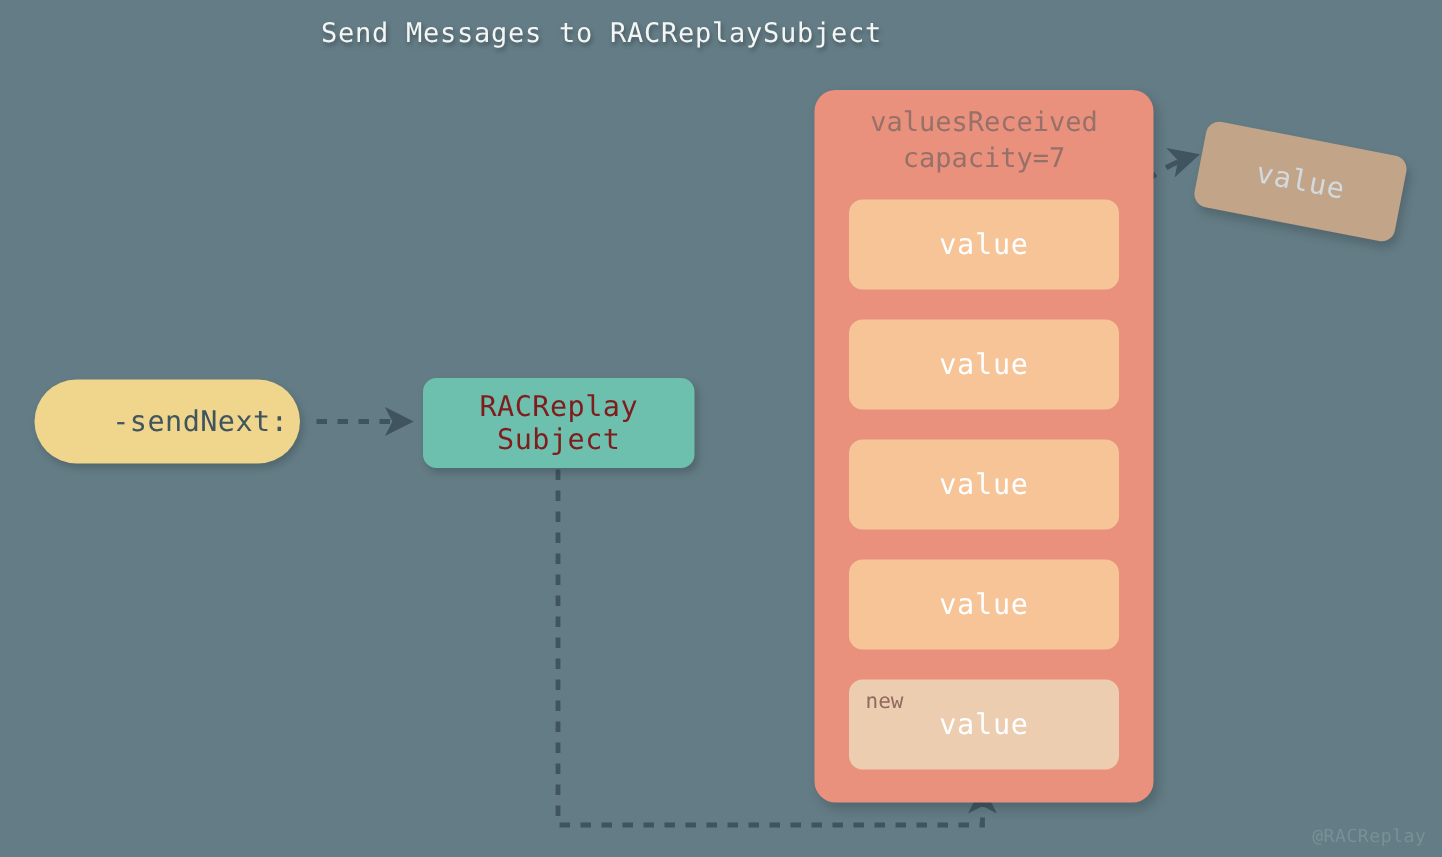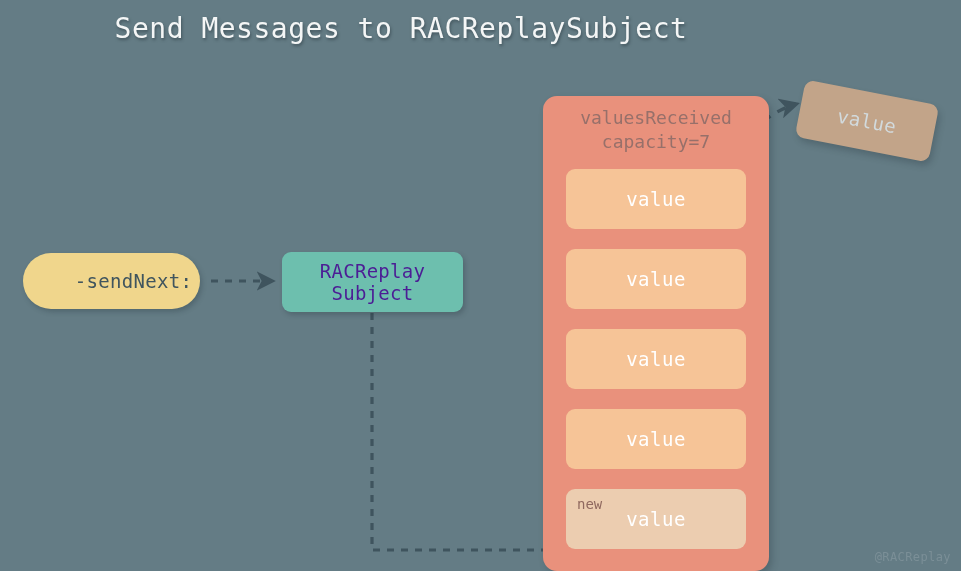--- a/index.html
+++ b/index.html
@@ -20,21 +20,21 @@
   }
 
   
   #title {
     position: absolute;
     left: 0;
     top: 12px;
     width: 802px;
     text-align: center;
     color: #f4f6f6;
-    font-size: 28px;
+    font-size: 18px;
     letter-spacing: 0.5px;
     font-family: "DejaVu Sans Mono", monospace;
     text-shadow: 1px 2px 3px rgba(40,55,62,0.55);
   }
 
   
   #sendnext-pill {
     position: absolute;
     left: 23px;
     top: 253px;
@@ -64,36 +64,35 @@
     background: #6dbfae;
     border-radius: 9px;
     box-shadow: 2px 3px 5px rgba(40,55,62,0.30);
     display: flex;
     flex-direction: column;
     align-items: center;
     justify-content: center;
     line-height: 1.16;
   }
   #subject-box .lbl {
-    color: #4c1d95;
+    color: #7f1d1d;
     font-size: 19px;
     letter-spacing: 0.3px;
   }
 
   
   #values-container {
     position: absolute;
     left: 543px;
     top: 60px;
     width: 226px;
     height: 475px;
     background: #e9917c;
     border-radius: 14px;
     box-shadow: 3px 4px 7px rgba(40,55,62,0.30);
-    margin-top: 36px;
   }
   #container-caption {
     position: absolute;
     left: 0;
     top: 10px;
     width: 226px;
     text-align: center;
     color: #97706a;
     font-size: 18px;
     line-height: 1.32;

